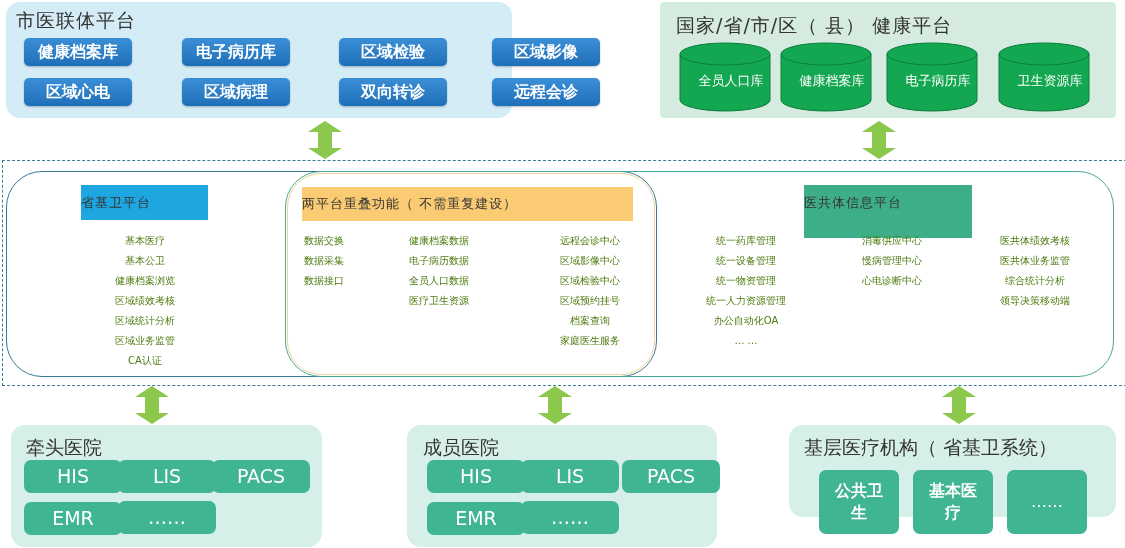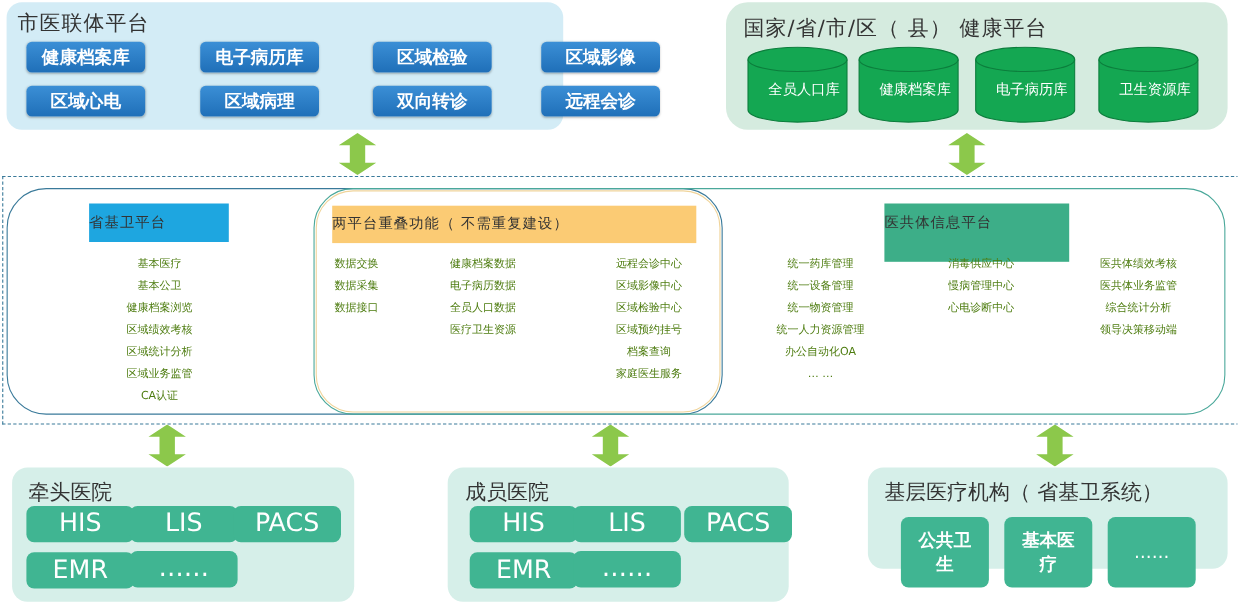--- a/index.html
+++ b/index.html
@@ -18,21 +18,21 @@
   .blue-btn {
     position: absolute; width: 108px; height: 28px; border-radius: 5px;
     background: linear-gradient(#3b8fd6, #1f6fb8);
     box-shadow: 0 1px 2px rgba(0,0,0,0.25);
     color: #fff; font-size: 16px; font-weight: bold; text-align: center; line-height: 28px;
   }
 
   
   #nation-panel {
     left: 660px; top: 2px; width: 456px; height: 116px;
-    background: #d5ebdf; border-radius: 20px;
+    background: #d5ebdf; border-radius: 4px;
   }
   #nation-panel .title { left: 16px; top: 11px; font-size: 19px; color: #333; letter-spacing: 1px; }
   .cyl { position: absolute; width: 92px; height: 70px; }
   .cyl svg { position: absolute; left: 0; top: 0; }
   .cyl .lbl { position: absolute; left: 0; width: 100%; top: 30px; text-align: center; color: #fff; font-size: 13px; padding-left: 12px; }
 
   
   .arrow { position: absolute; width: 38px; height: 38px; }
 
   
@@ -54,21 +54,21 @@
   }
   .hdr-box { position: absolute; font-size: 13px; text-align: left; color: #333; letter-spacing: 1px; }
   .col { position: absolute; font-size: 10px; line-height: 20px; color: #4d7c0f; text-align: center; }
   .col.left-al { text-align: left; }
 
   
   .bot-panel { position: absolute; background: #d6efe9; border-radius: 14px; }
   .bot-panel .title { position: absolute; left: 16px; top: 10px; font-size: 19px; color: #333; }
   .green-btn {
     position: absolute; width: 98px; height: 33px; border-radius: 7px;
-    background: #40b592; color: #fff; font-size: 23px; text-align: center; line-height: 33px;
+    background: #40b592; color: #fff; font-size: 19px; text-align: center; line-height: 33px;
   }
   .green-btn.big { width: 80px; height: 64px; line-height: 22px; padding-top: 10px; font-size: 16px; font-weight: bold; }
 </style>
 </head>
 <body>
 
 <div id="city-panel" class="abs">
   <div class="title abs">市医联体平台</div>
   <div class="blue-btn" style="left:18px;top:36px;">健康档案库</div>
   <div class="blue-btn" style="left:176px;top:36px;">电子病历库</div>

